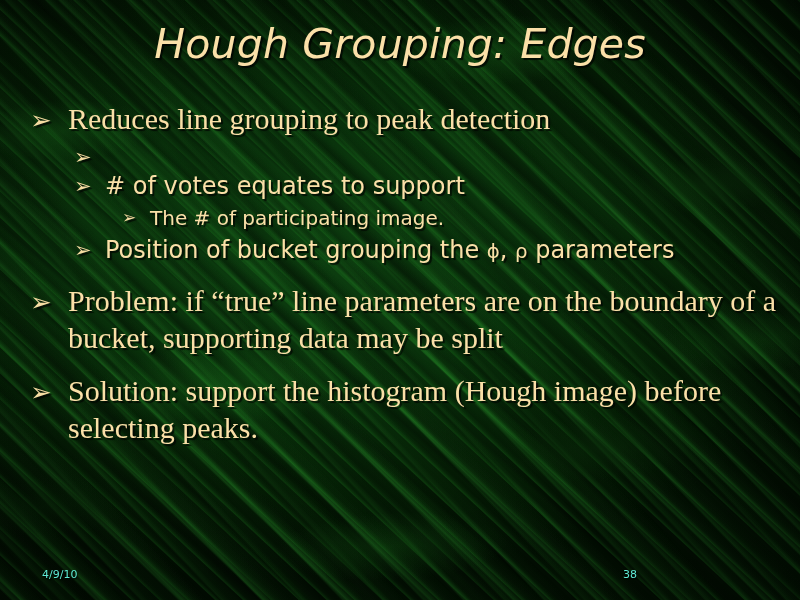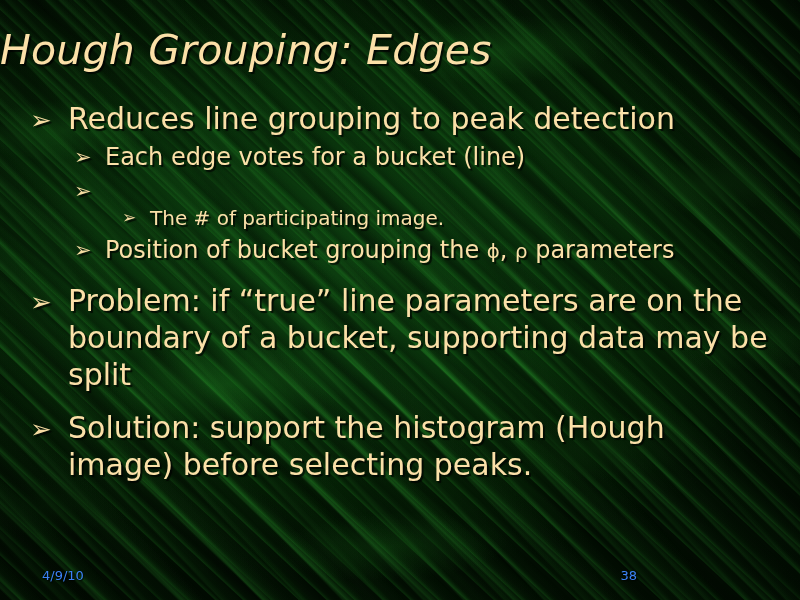--- a/index.html
+++ b/index.html
@@ -90,23 +90,24 @@
     position: absolute;
     inset: 0;
     background: radial-gradient(ellipse 85% 80% at 50% 48%, rgba(0,0,0,0) 45%, rgba(0,0,0,0.42) 100%);
   }
 
   
   .content { position: absolute; inset: 0; }
 
   .slide-title {
     position: absolute;
-    top: 28px;
+    top: 22px;
     left: 0;
     width: 800px;
+    text-align: center;
     font-size: 41px;
     font-style: italic;
     font-weight: normal;
     color: #FBE0A8;
     letter-spacing: 0.2px;
     text-shadow: 2px 2px 1px rgba(0,0,0,0.75);
     line-height: 1.1;
   }
 
   .body-block {
@@ -135,20 +136,21 @@
   
   .lvl1 { margin-bottom: 4px; }
   .lvl1 .bullet-mark {
     width: 38px;
     font-size: 26px;
     padding-top: 7px;
   }
   .lvl1 .bullet-text {
     font-size: 30px;
     line-height: 37px;
+    font-family: Liberation Serif, serif;
   }
 
   
   .lvl2 { margin-bottom: 2px; padding-left: 44px; }
   .lvl2 .bullet-mark {
     width: 31px;
     font-size: 21px;
     padding-top: 6px;
   }
   .lvl2 .bullet-text {
@@ -173,22 +175,22 @@
     font-size: 0.82em;
   }
 
   
   .footer {
     position: absolute;
     left: 0;
     bottom: 12px;
     width: 681px;
     height: 20px;
-    color: #3b82f6;
-    font-size: 13px;
+    color: #5eead4;
+    font-size: 11px;
     text-shadow: 1px 1px 1px rgba(0,0,0,0.7);
   }
   .footer-date {
     position: absolute;
     left: 42px;
     top: 0;
   }
   .footer-center {
     position: absolute;
     left: 0;
@@ -219,25 +221,25 @@
 
     <div class="body-block">
 
       <div class="bullet-row lvl1">
         <span class="bullet-mark">➢</span>
         <span class="bullet-text">Reduces line grouping to peak detection</span>
       </div>
 
       <div class="bullet-row lvl2">
         <span class="bullet-mark">➢</span>
-        <span class="bullet-text">Each edge votes for a bucket (line)</span>
       </div>
 
       <div class="bullet-row lvl2">
         <span class="bullet-mark">➢</span>
+        <span class="bullet-text"># of votes equates to support</span>
       </div>
 
       <div class="bullet-row lvl3">
         <span class="bullet-mark">➢</span>
         <span class="bullet-text">The # of participating image.</span>
       </div>
 
       <div class="bullet-row lvl2">
         <span class="bullet-mark">➢</span>
         <span class="bullet-text"><span>Position of bucket grouping the </span><span class="sym">ϕ</span><span>, </span><span class="sym">ρ</span><span> parameters</span></span>

